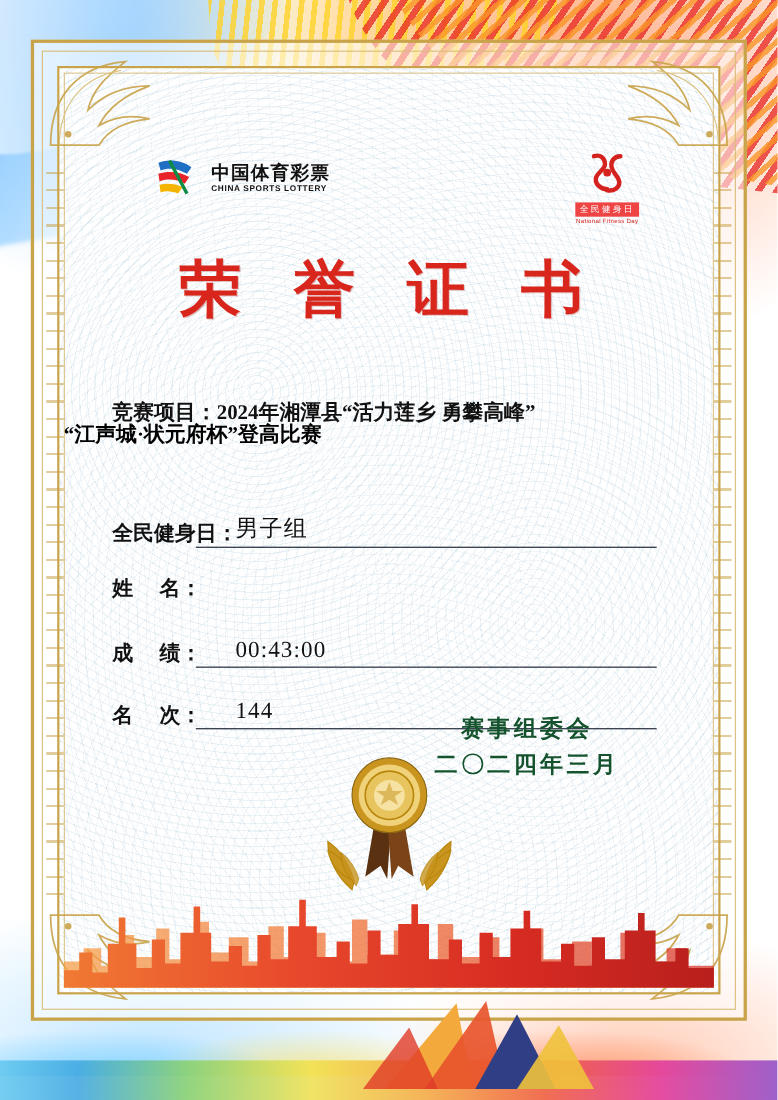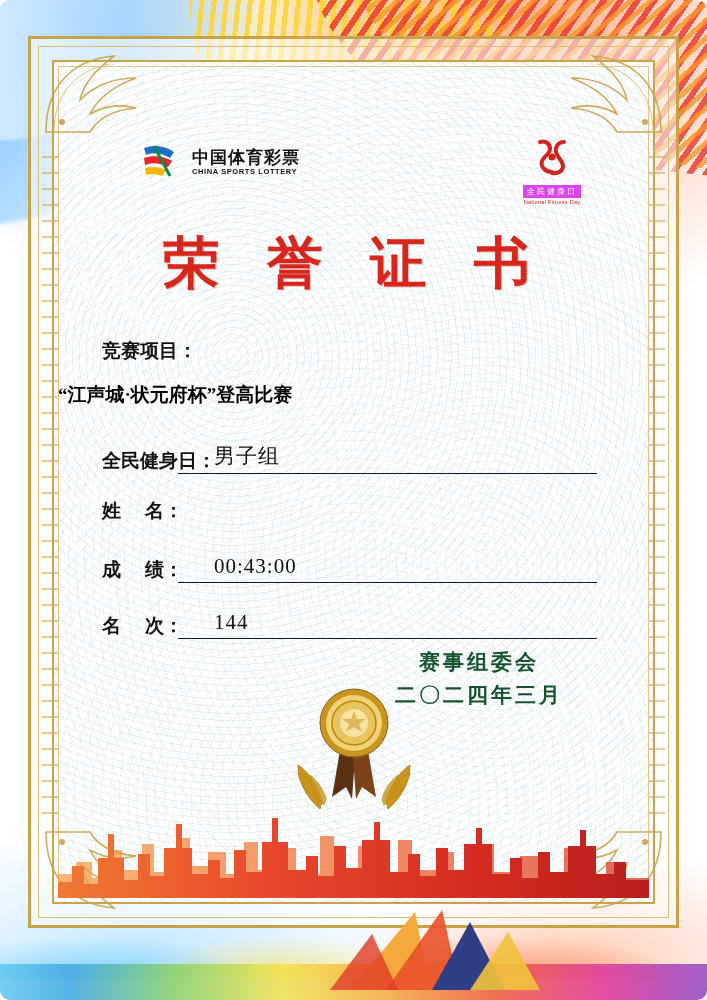--- a/index.html
+++ b/index.html
@@ -9,21 +9,20 @@
   }
   body {
     font-family: "Liberation Serif", "DejaVu Serif", serif;
   }
   .page {
     position: relative;
     width: 707px;
     height: 1000px;
     overflow: hidden;
     background: #ffffff;
-    border-radius: 10px;
   }
 
   
   .bg-base {
     position: absolute;
     inset: 0;
     background:
       radial-gradient(ellipse 60% 40% at 78% 4%, rgba(255,120,60,.55), rgba(255,120,60,0) 70%),
       radial-gradient(ellipse 50% 30% at 50% 2%, rgba(255,200,60,.45), rgba(255,200,60,0) 70%),
       radial-gradient(ellipse 40% 28% at 12% 6%, rgba(120,190,255,.55), rgba(120,190,255,0) 72%),
@@ -201,21 +200,21 @@
     position: absolute;
     right: 62px; top: -6px;
     width: 70px;
     text-align: center;
   }
   .fitness-mark { width: 44px; height: 44px; margin: 0 auto; display: block; }
   .fitness-cn {
     font-family: "Liberation Sans", sans-serif;
     font-size: 8px;
     color: #fff;
-    background: #d946ef;
+    background: #ef4444;
     display: inline-block;
     padding: 1px 4px;
     letter-spacing: 2px;
     margin-top: 1px;
   }
   .fitness-en {
     font-family: "Liberation Sans", sans-serif;
     font-size: 5.5px;
     color: #d4231f;
     letter-spacing: .3px;
@@ -234,20 +233,21 @@
     font-family: "DejaVu Serif", "Liberation Serif", serif;
   }
 
   .row {
     position: absolute;
     left: 0; right: 0;
     display: flex;
     align-items: flex-end;
     font-size: 19px;
     color: #111;
+    margin-top: 24px;
   }
   .lbl {
     width: 120px;
     text-align: justify;
     font-weight: bold;
     font-size: 19px;
     white-space: nowrap;
     flex: 0 0 auto;
     padding-left: 44px;
     box-sizing: border-box;
@@ -416,20 +416,21 @@
         </svg>
         <div class="fitness-cn">全民健身日</div>
         <div class="fitness-en">National Fitness Day</div>
       </div>
     </div>
 
     <div class="title">荣 誉 证 书</div>
 
     <div class="row project-row">
       <span class="project-label">竞赛项目：</span>
+      <span class="project-value">2024年湘潭县“活力莲乡 勇攀高峰”</span>
     </div>
     <div class="project-line2">“江声城·状元府杯”登高比赛</div>
 
     <div class="row r-group">
       <span class="lbl">全民健身日：</span>
       <span class="val-line">男子组</span>
     </div>
 
     <div class="row r-name">
       <span class="lbl">

